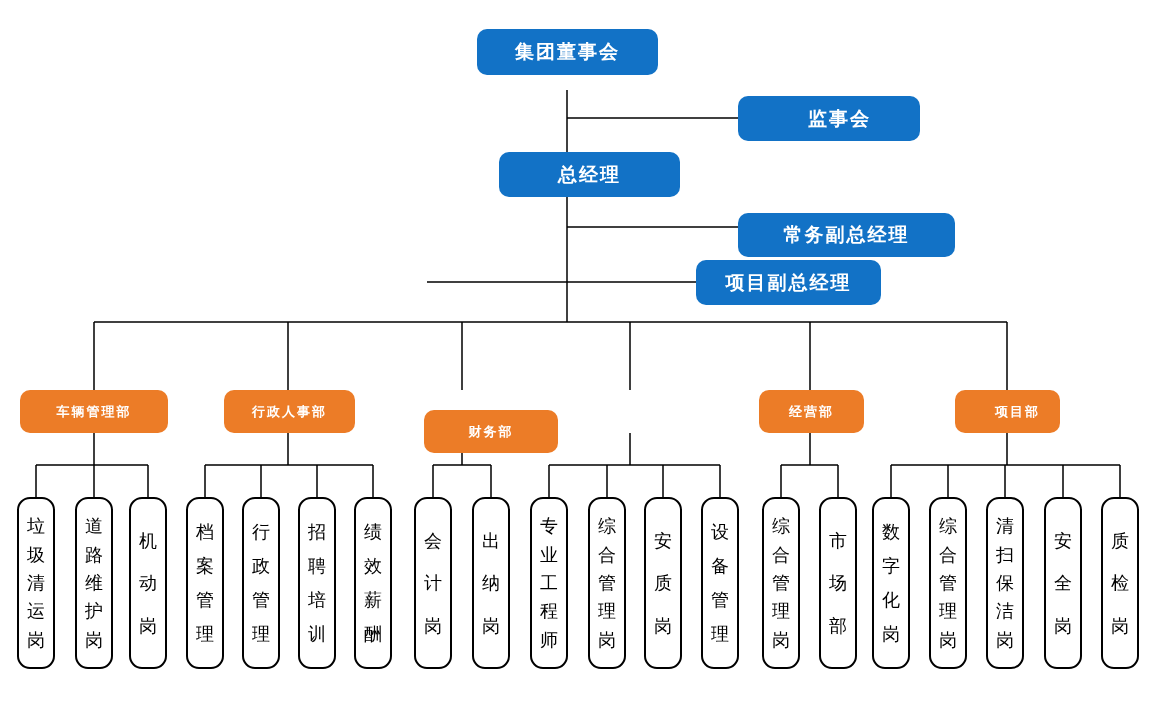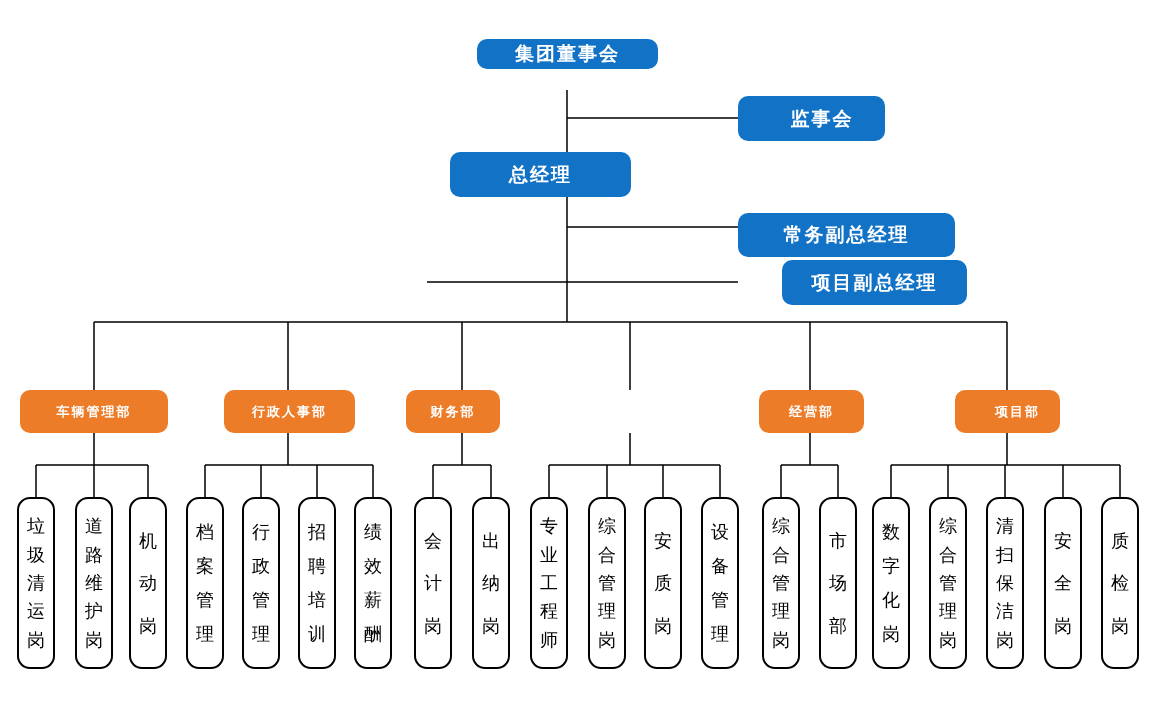--- a/index.html
+++ b/index.html
@@ -56,36 +56,36 @@
       <path d="M94 322 V390 M288 322 V390 M462 322 V390 M630 322 V390 M810 322 V390 M1007 322 V390"></path>
       <path d="M94 433 V465 M36 465 H148 M36 465 V497 M94 465 V497 M148 465 V497"></path>
       <path d="M288 433 V465 M205 465 H373 M205 465 V497 M261 465 V497 M317 465 V497 M373 465 V497"></path>
       <path d="M462 433 V465 M433 465 H491 M433 465 V497 M491 465 V497"></path>
       <path d="M630 433 V465 M549 465 H720 M549 465 V497 M607 465 V497 M663 465 V497 M720 465 V497"></path>
       <path d="M810 433 V465 M781 465 H838 M781 465 V497 M838 465 V497"></path>
       <path d="M1007 433 V465 M891 465 H1120 M891 465 V497 M948 465 V497 M1005 465 V497 M1063 465 V497 M1120 465 V497"></path>
     </g>
   </svg>
 
-  <div class="node exec" style="left:477px; top:39px; width:181px; height:30px;">集团董事会</div>
-
-  <div class="node exec" style="left:738px; top:96px; width:147px; height:45px;padding-left:21px;">监事会</div>
-
-  <div class="node exec" style="left:450px; top:152px; width:181px; height:45px;">总经理</div>
+  <div class="node exec" style="left:477px; top:29px; width:181px; height:46px;">集团董事会</div>
+
+  <div class="node exec" style="left:738px; top:96px; width:182px; height:45px;padding-left:21px;">监事会</div>
+
+  <div class="node exec" style="left:499px; top:152px; width:181px; height:45px;">总经理</div>
 
   <div class="node exec" style="left:738px; top:205px; width:217px; height:44px;margin-top:8px;">常务副总经理</div>
 
 
-  <div class="node exec" style="left:782px; top:260px; width:185px; height:45px;">项目副总经理</div>
+  <div class="node exec" style="left:696px; top:260px; width:185px; height:45px;">项目副总经理</div>
 
   <div class="node dept" style="left:20px; width:148px;">车辆管理部</div>
 
   <div class="node dept" style="left:224px; width:131px;">行政人事部</div>
 
-  <div class="node dept" style="left:406px; width:94px;">财务部</div>
+  <div class="node dept" style="left:424px; width:134px;margin-top:20px;">财务部</div>
 
 
   <div class="node dept" style="left:759px; width:105px;">经营部</div>
 
   <div class="node dept" style="left:955px; width:105px;padding-left:20px;">项目部</div>
 
   <div class="node post" style="left:17px;">
       <span>垃</span>
       <span>圾</span>
       <span>清</span>

